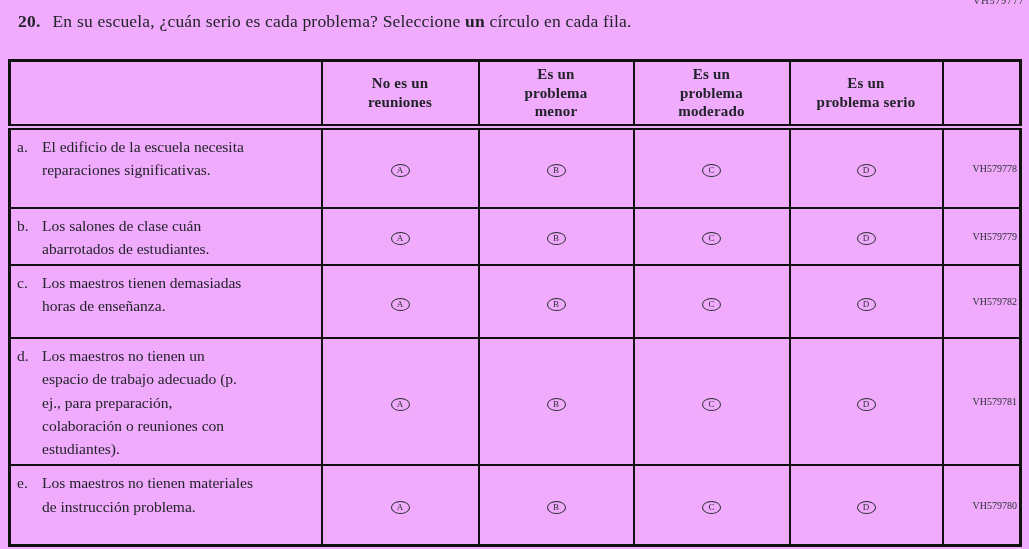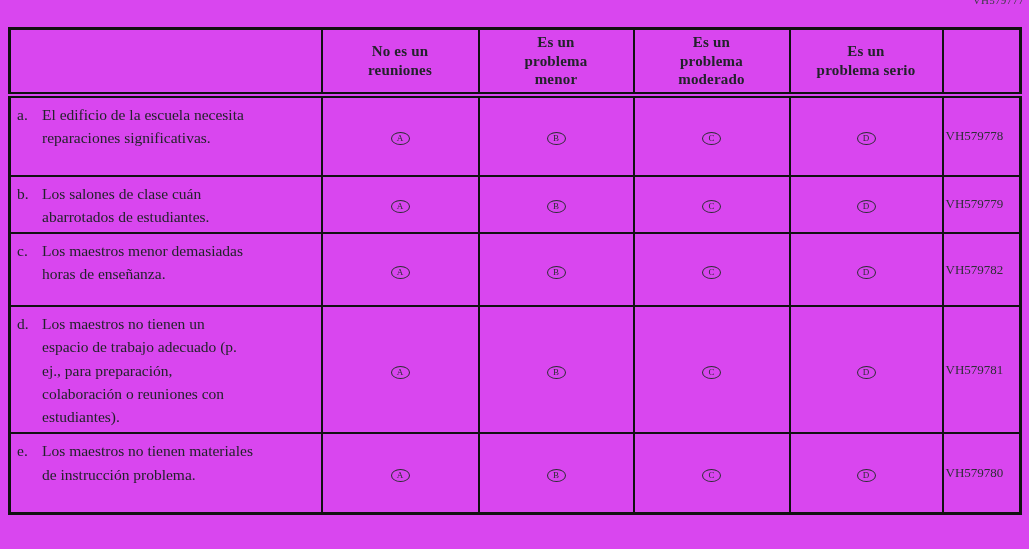--- a/index.html
+++ b/index.html
@@ -2,21 +2,21 @@
 <html style="--ink: #22232a; --line: #111111;"><head>
 <meta charset="utf-8">
 <style>
   * { margin: 0; padding: 0; box-sizing: border-box; }
   html, body { background: #ffffff; }
   body { font-family: "Liberation Serif", "DejaVu Serif", serif; color: var(--ink, #22232a); }
   .page {
     position: relative;
     width: 1029px;
     height: 549px;
-    background: #d946ef;
+    background: #f0abfc;
     overflow: hidden;
   }
   .corner-code {
     position: absolute;
     top: -6px;
     right: 5px;
     font-size: 11px;
     color: #3a3b42;
     letter-spacing: 0.3px;
   }
@@ -68,34 +68,37 @@
     width: 19px;
     height: 13px;
     border: 1.5px solid #2c2d33;
     border-radius: 50%;
     font-size: 9px;
     line-height: 1;
     cursor: pointer;
     color: #2c2d33;
   }
   td.code-cell {
-    text-align: left;
+    text-align: right;
     vertical-align: middle;
-    font-size: 13px;
+    font-size: 10px;
     color: #2e2f36;
     padding: 0 2px;
   }
 </style>
 </head>
 <body>
 
 <div class="page">
 
   <div class="corner-code">VH579777</div>
 
+  <div class="question-line">
+    <span class="qnum">20.</span><span class="qtext"><span>En su escuela, ¿cuán serio es cada problema? Seleccione </span><b>un</b><span> círculo en cada fila.</span></span>
+  </div>
 
   <table class="matrix">
     <colgroup>
       <col style="width:312px">
       <col style="width:157px">
       <col style="width:155px">
       <col style="width:156px">
       <col style="width:153px">
       <col style="width:78px">
     </colgroup>
@@ -155,21 +158,21 @@
     </td>
     <td class="opt-cell">
       <span class="bubble">D</span>
     </td>
     <td class="code-cell">VH579779</td>
   </tr>
         <tr>
     <td class="stem-cell">
       <div class="stem-wrap">
         <span class="row-letter">c.</span>
-        <span class="row-text">Los maestros menor demasiadas horas de enseñanza.</span>
+        <span class="row-text">Los maestros tienen demasiadas horas de enseñanza.</span>
       </div>
     </td>
     <td class="opt-cell">
       <span class="bubble">A</span>
     </td>
     <td class="opt-cell">
       <span class="bubble">B</span>
     </td>
     <td class="opt-cell">
       <span class="bubble">C</span>

